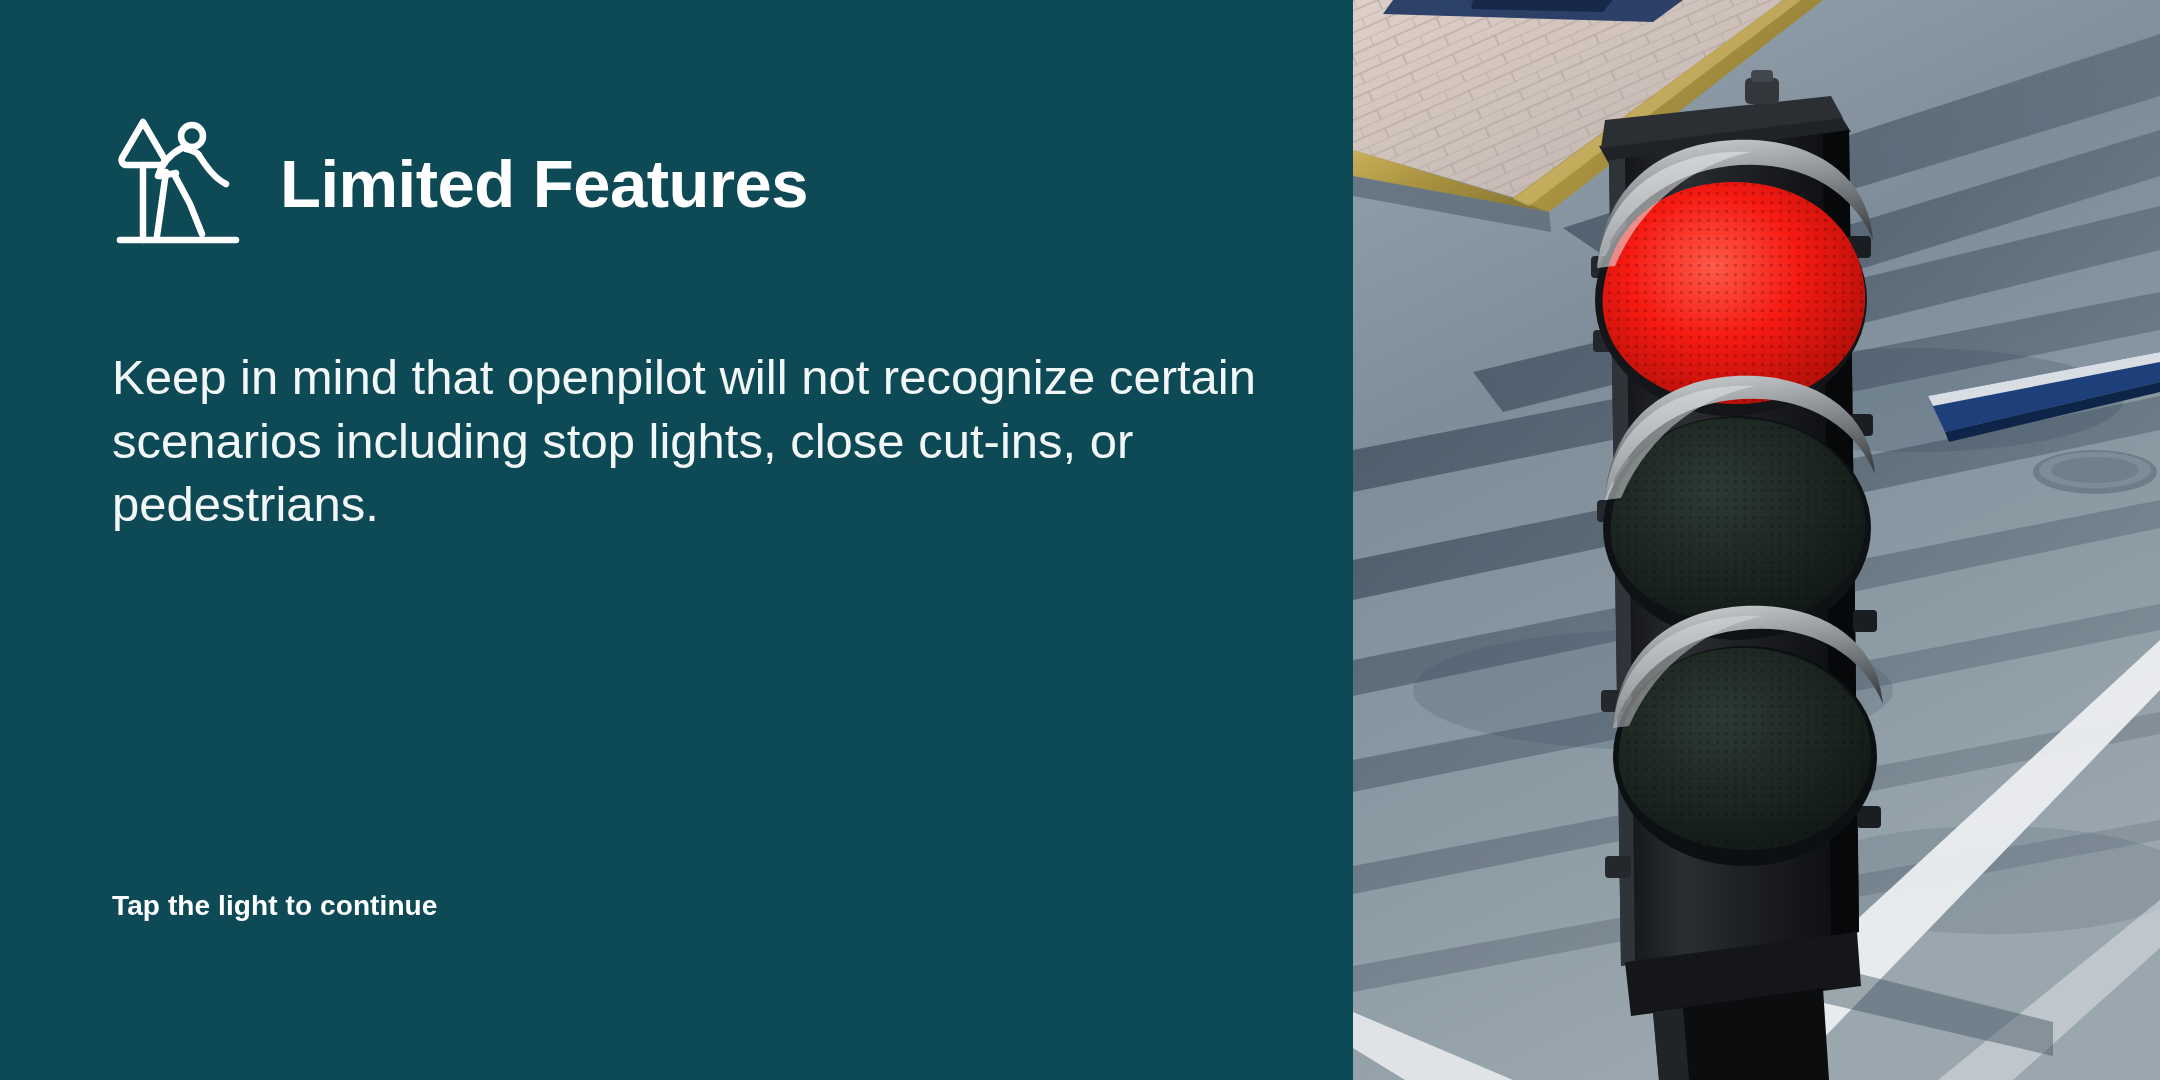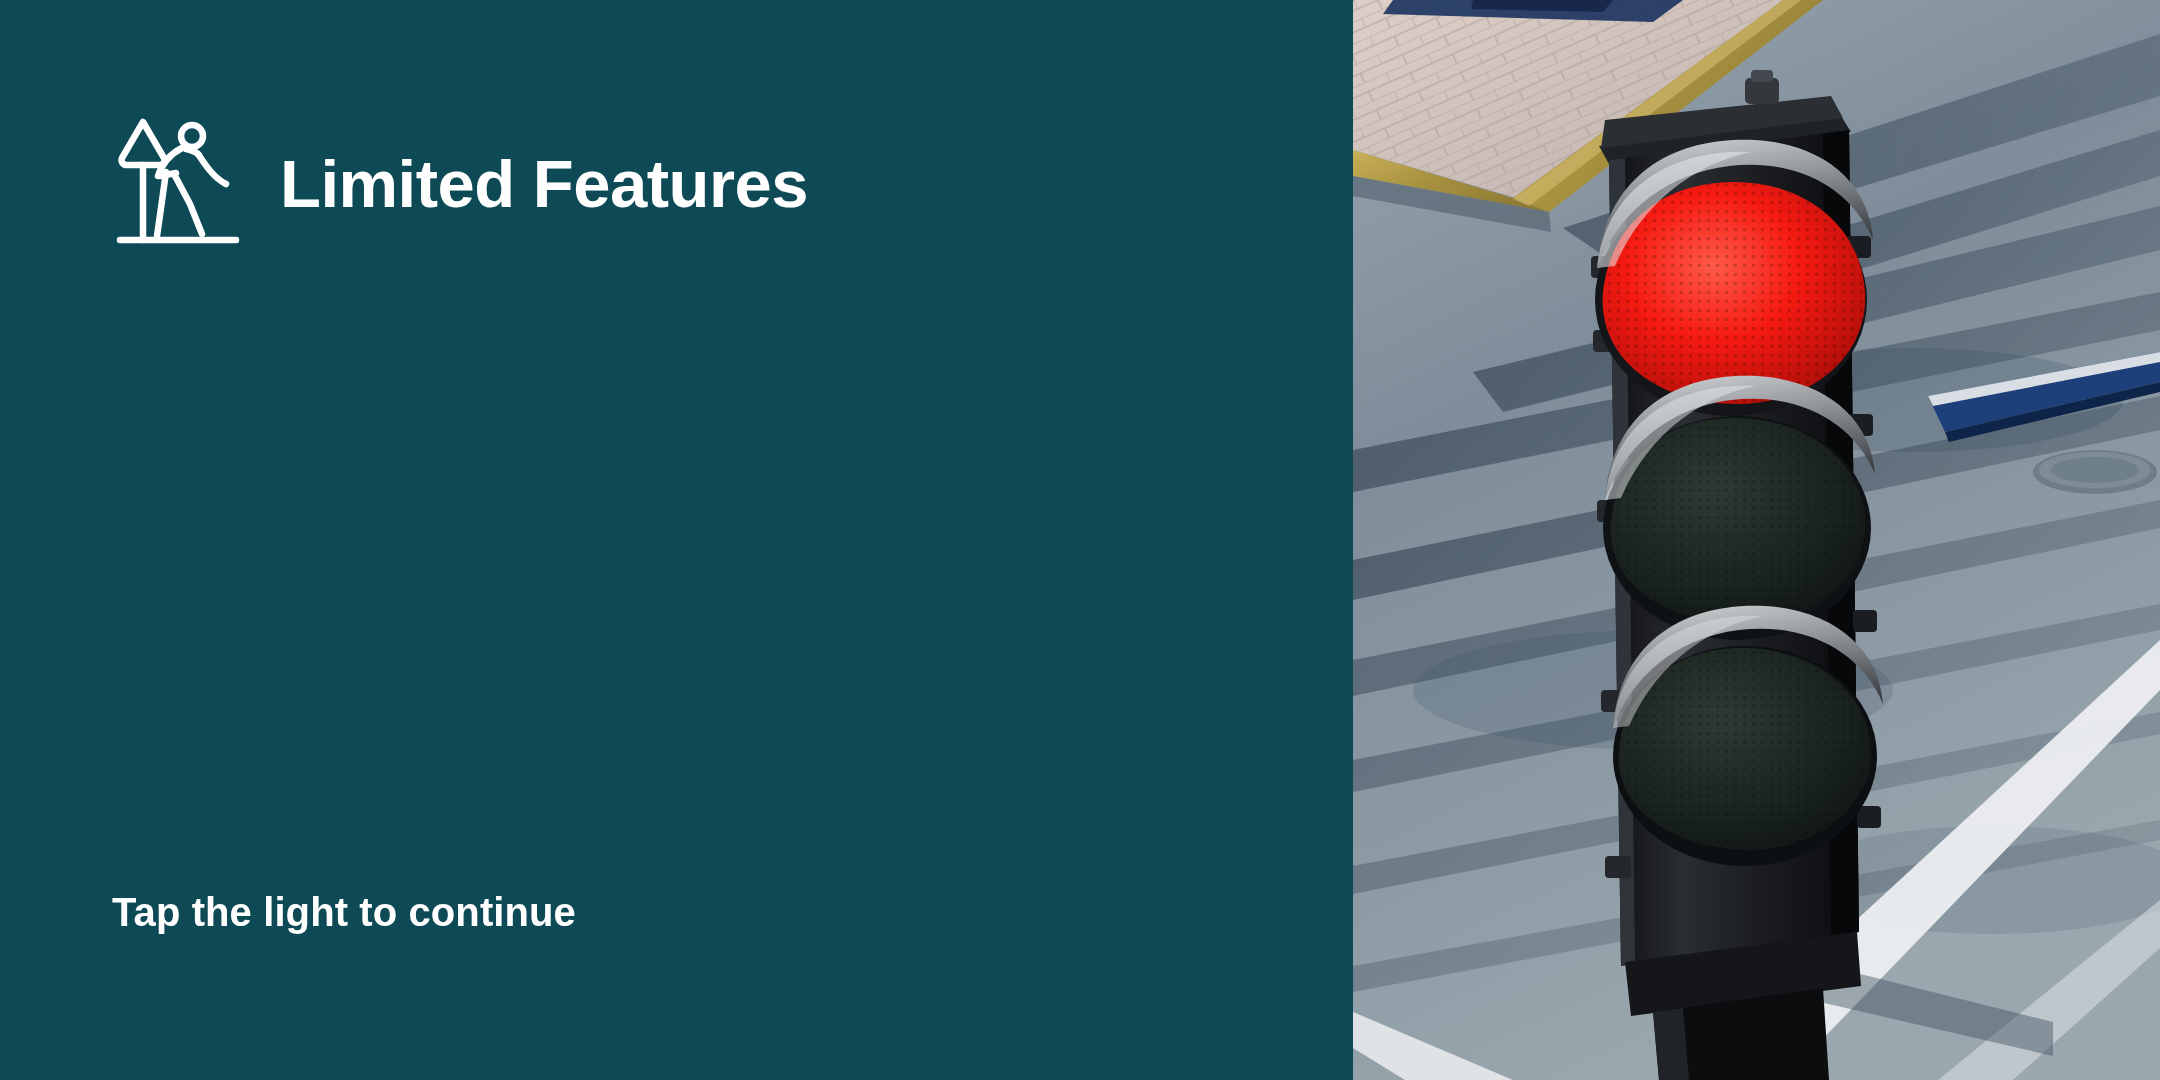--- a/index.html
+++ b/index.html
@@ -68,21 +68,21 @@
   }
 
   .paragraph + .paragraph {
     margin-top: 52px;
   }
 
   .continue-hint {
     position: absolute;
     left: 112px;
     top: 890px;
-    font-size: 40px;
+    font-size: 28px;
     font-weight: bold;
     color: #ffffff;
     letter-spacing: 0.1px;
   }
 
   
   .photo-panel {
     position: relative;
     width: 807px;
     height: 1080px;
@@ -135,20 +135,21 @@
           <path d="M62 62 L78 92 L90 122"></path>
 
           <path d="M48 64 L64 61"></path>
         </svg>
       </span>
 
       <h1 class="page-title">Limited Features</h1>
     </div>
 
     <div class="body-copy">
+      <p class="paragraph">Keep in mind that openpilot will not recognize certain scenarios including stop lights, close cut-ins, or pedestrians.</p>
     </div>
 
     <div class="continue-hint">Tap the light to continue</div>
   </div>
 
   <div class="photo-panel">
     <svg viewBox="0 0 807 1080" xmlns="http://www.w3.org/2000/svg" preserveAspectRatio="xMidYMid slice">
       <defs>
         <linearGradient id="asphaltG" x1="0" y1="0" x2="0.35" y2="1">
           <stop offset="0" stop-color="#97a6b0"></stop>

